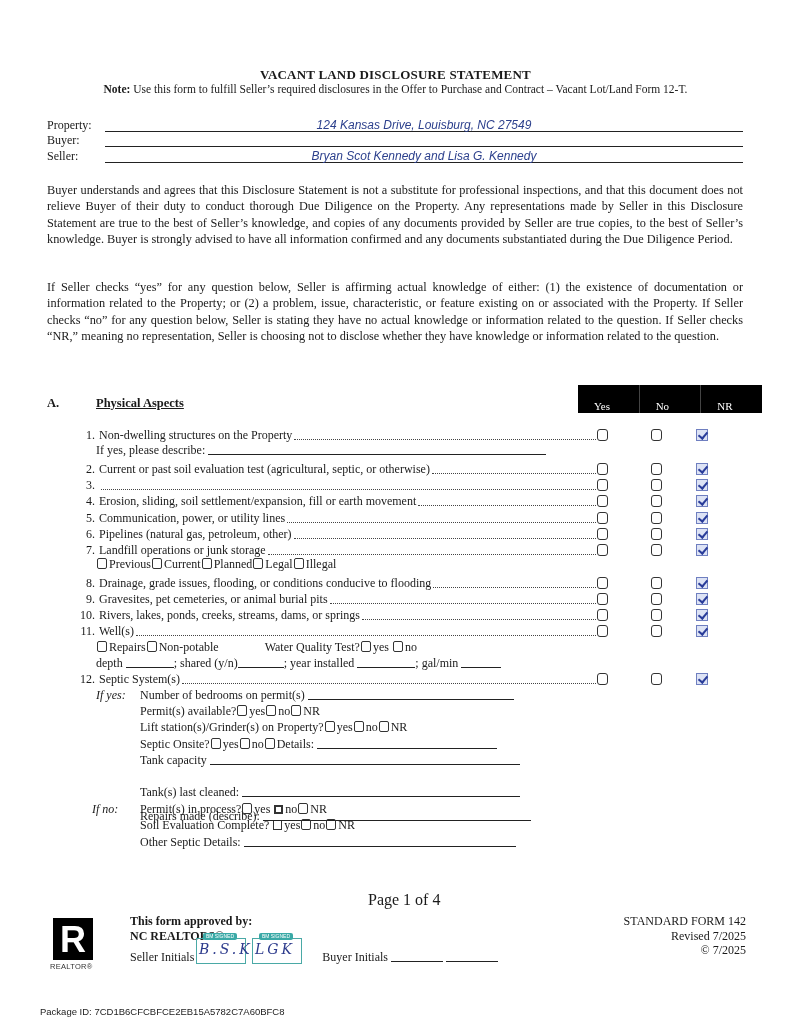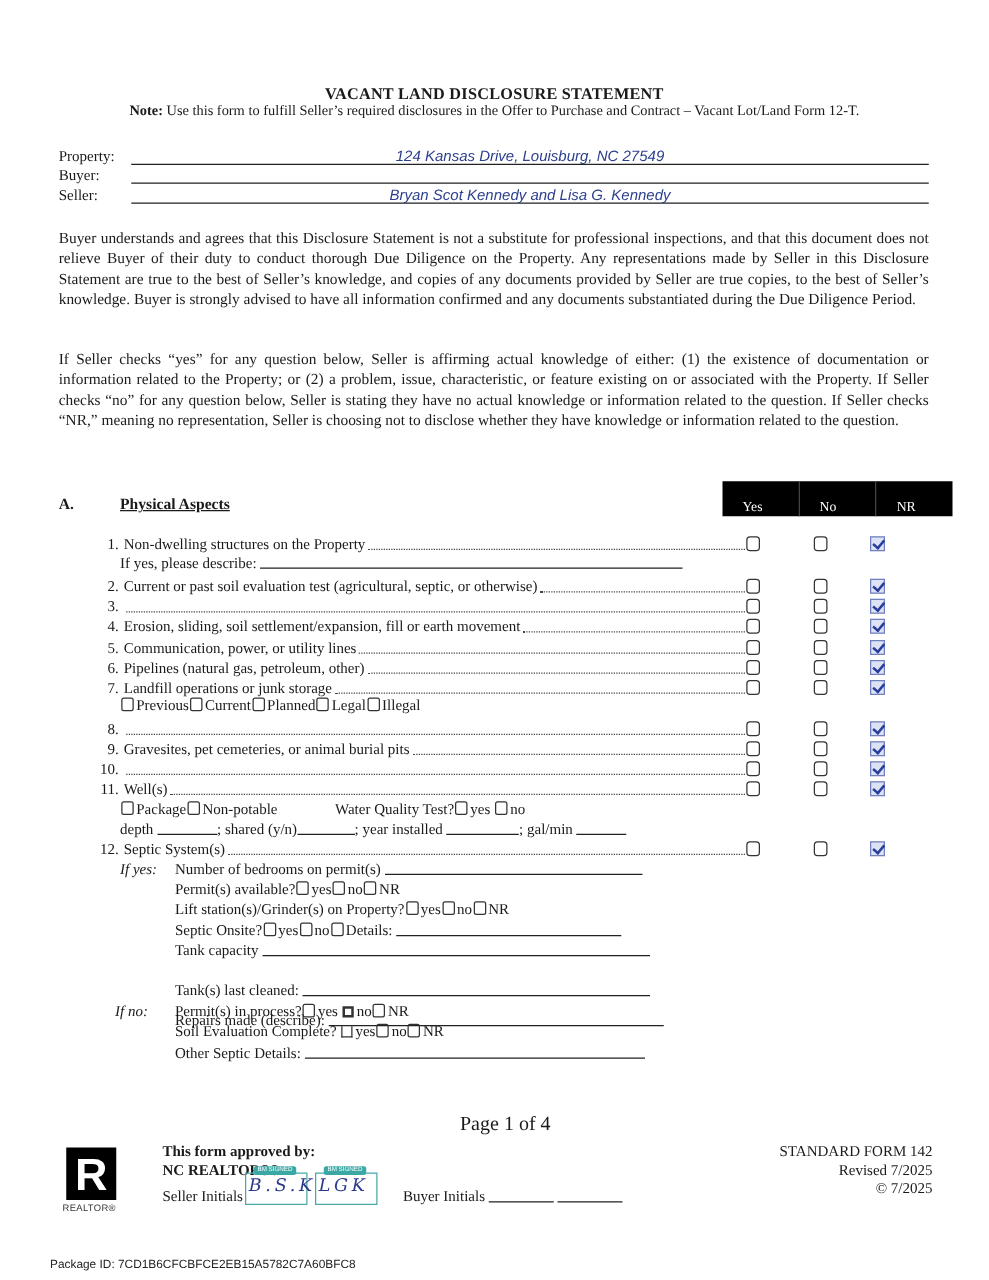--- a/index.html
+++ b/index.html
@@ -128,35 +128,37 @@
     <div class="abs item" style="top: 543px;">
       <span class="num">7.</span>
       <span class="txt">Landfill operations or junk storage</span>
       <span class="dots"></span>
     </div>
     <span class="cb" style="left: 597px; top: 544px;"></span>
     <span class="cb" style="left: 651px; top: 544px;"></span>
     <span class="cbchk" style="left: 696px; top: 544px;"></span>
     <div class="abs item" style="top: 576px;">
       <span class="num">8.</span>
+      <span class="txt">Drainage, grade issues, flooding, or conditions conducive to flooding</span>
       <span class="dots"></span>
     </div>
     <span class="cb" style="left: 597px; top: 577px;"></span>
     <span class="cb" style="left: 651px; top: 577px;"></span>
     <span class="cbchk" style="left: 696px; top: 577px;"></span>
     <div class="abs item" style="top: 592px;">
       <span class="num">9.</span>
       <span class="txt">Gravesites, pet cemeteries, or animal burial pits</span>
       <span class="dots"></span>
     </div>
     <span class="cb" style="left: 597px; top: 593px;"></span>
     <span class="cb" style="left: 651px; top: 593px;"></span>
     <span class="cbchk" style="left: 696px; top: 593px;"></span>
     <div class="abs item" style="top: 608px;">
       <span class="num">10.</span>
+      <span class="txt">Rivers, lakes, ponds, creeks, streams, dams, or springs</span>
       <span class="dots"></span>
     </div>
     <span class="cb" style="left: 597px; top: 609px;"></span>
     <span class="cb" style="left: 651px; top: 609px;"></span>
     <span class="cbchk" style="left: 696px; top: 609px;"></span>
     <div class="abs item" style="top: 624px;">
       <span class="num">11.</span>
       <span class="txt">Well(s)</span>
       <span class="dots"></span>
     </div>
@@ -173,21 +175,21 @@
     <span class="cbchk" style="left: 696px; top: 673px;"></span>
   </div>
 
 <div class="abs sub" style="top:443px; left:96px"><span>If yes, please describe:</span> <span class="uline" style="width:338px"></span></div>
 
 <div class="abs sub" style="top:557px; left:96px">
   <span class="icb"></span><span>Previous</span><span class="icb"></span><span>Current</span><span class="icb"></span><span>Planned</span><span class="icb"></span><span>Legal</span><span class="icb"></span><span>Illegal</span>
 </div>
 
 <div class="abs sub" style="top:640px; left:96px">
-  <span class="icb"></span><span>Package</span><span class="icb"></span><span>Non-potable</span><span style="display:inline-block;width:46px"></span><span>Water Quality Test?</span><span class="icb"></span><span>yes</span> <span class="icb"></span><span>no</span>
+  <span class="icb"></span><span>Repairs</span><span class="icb"></span><span>Non-potable</span><span style="display:inline-block;width:46px"></span><span>Water Quality Test?</span><span class="icb"></span><span>yes</span> <span class="icb"></span><span>no</span>
 </div>
 <div class="abs sub" style="top:656px; left:96px">
   <span>depth</span> <span class="uline" style="width:48px"></span><span>; shared (y/n)</span><span class="uline" style="width:46px"></span><span>; year installed</span> <span class="uline" style="width:58px"></span><span>; gal/min</span> <span class="uline" style="width:40px"></span>
 </div>
 
 <div class="abs sub" style="top:688px; left:96px; font-style:italic">If yes:</div>
 <div class="abs sub" style="top:688px; left:140px"><span>Number of bedrooms on permit(s)</span> <span class="uline" style="width:206px"></span></div>
 <div class="abs sub" style="top:704px; left:140px"><span>Permit(s) available?</span><span class="icb"></span><span>yes</span><span class="icb"></span><span>no</span><span class="icb"></span><span>NR</span></div>
 <div class="abs sub" style="top:720px; left:140px"><span>Lift station(s)/Grinder(s) on Property?</span><span class="icb"></span><span>yes</span><span class="icb"></span><span>no</span><span class="icb"></span><span>NR</span></div>
 <div class="abs sub" style="top:737px; left:140px"><span>Septic Onsite?</span><span class="icb"></span><span>yes</span><span class="icb"></span><span>no</span><span class="icb"></span><span>Details:</span> <span class="uline" style="width:180px"></span></div>

